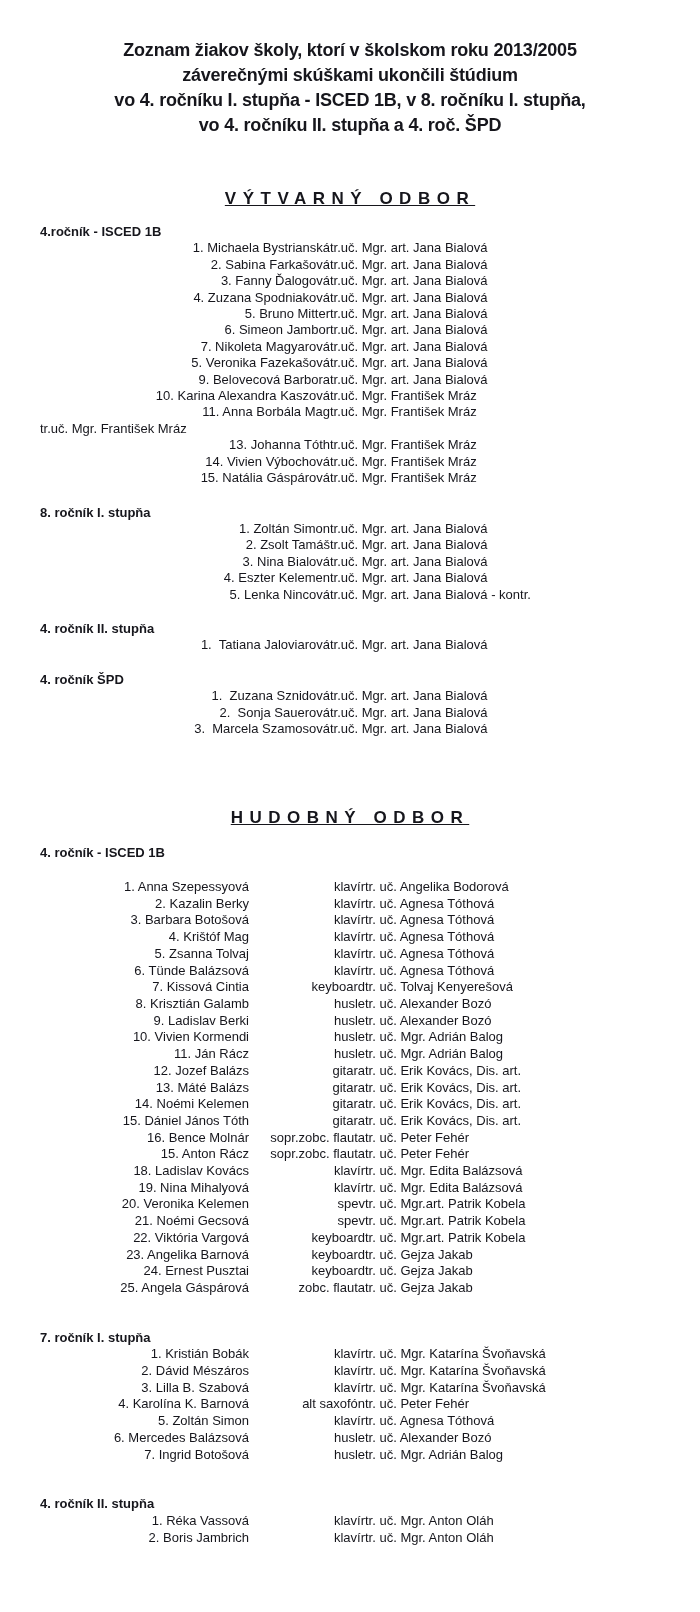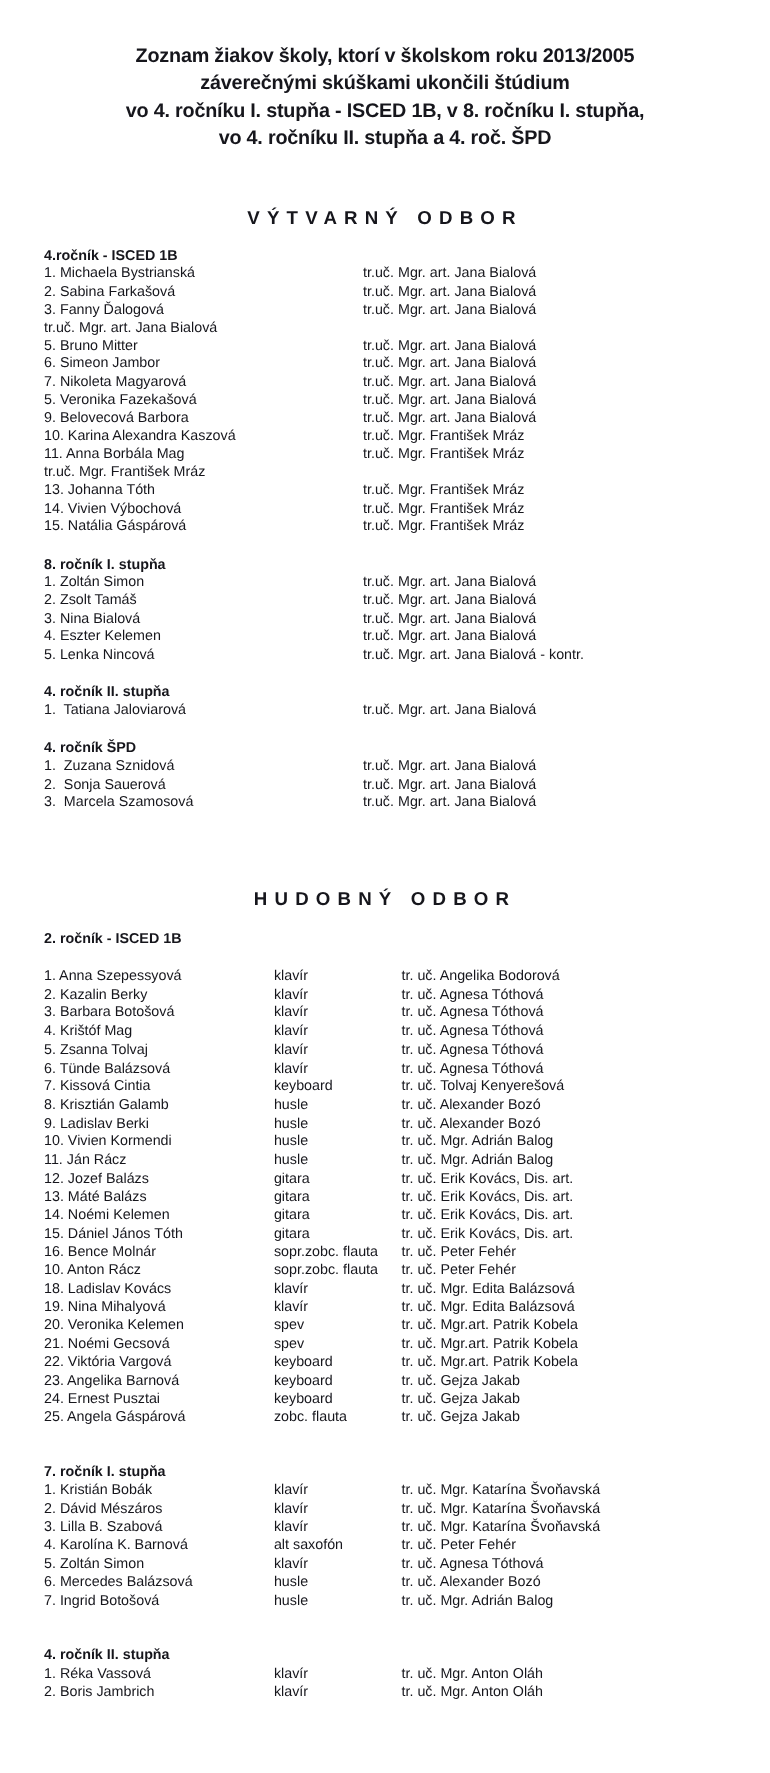--- a/index.html
+++ b/index.html
@@ -20,38 +20,40 @@
     line-height: 25px;
     letter-spacing: -0.2px;
   }
 
   .odbor-heading {
     text-align: center;
     font-weight: bold;
     font-size: 17px;
     line-height: 22px;
     letter-spacing: 6.5px;
+    text-decoration: underline;
   }
   .odbor-heading.art { margin-top: 50px; }
   .odbor-heading.music { margin-top: 70px; }
 
   .groups { margin-top: 14px; }
   .groups.music-groups { margin-top: 16px; }
 
   .group-title {
     font-weight: bold;
     font-size: 13px;
     line-height: 16.4px;
     white-space: pre;
   }
 
   .row {
     display: flex;
     font-size: 13px;
     line-height: 16.4px;
+    text-align: right;
   }
   .row span { white-space: pre; }
 
   
   .art-groups div.group + div.group { margin-top: 18px; }
   .art-groups .name { width: 290px; flex: 0 0 290px; }
 
   
   .music-groups .group-title { line-height: 16.7px; }
   .music-groups .row { line-height: 16.7px; }
@@ -89,20 +91,21 @@
               <span class="name">2. Sabina Farkašová</span>
               <span class="teacher">tr.uč. Mgr. art. Jana Bialová</span>
             </div>
 
             <div class="row">
               <span class="name">3. Fanny Ďalogová</span>
               <span class="teacher">tr.uč. Mgr. art. Jana Bialová</span>
             </div>
 
             <div class="row">
+              <span class="name">4. Zuzana Spodniaková</span>
               <span class="teacher">tr.uč. Mgr. art. Jana Bialová</span>
             </div>
 
             <div class="row">
               <span class="name">5. Bruno Mitter</span>
               <span class="teacher">tr.uč. Mgr. art. Jana Bialová</span>
             </div>
 
             <div class="row">
               <span class="name">6. Simeon Jambor</span>
@@ -217,21 +220,21 @@
             </div>
           </div>
       </div>
     </div>
 
   <div class="odbor-heading music">HUDOBNÝ ODBOR</div>
 
   <div class="groups music-groups">
 
       <div class="group">
-        <div class="group-title">2. ročník - ISCED 1B</div>
+        <div class="group-title">4. ročník - ISCED 1B</div>
         <div class="rows">
 
             <div class="row">
               <span class="name">1. Anna Szepessyová</span>
               <span class="instr">klavír</span>
               <span class="teacher">tr. uč. Angelika Bodorová</span>
             </div>
 
             <div class="row">
               <span class="name">2. Kazalin Berky</span>
@@ -317,21 +320,21 @@
               <span class="teacher">tr. uč. Erik Kovács, Dis. art.</span>
             </div>
 
             <div class="row">
               <span class="name">16. Bence Molnár</span>
               <span class="instr">sopr.zobc. flauta</span>
               <span class="teacher">tr. uč. Peter Fehér</span>
             </div>
 
             <div class="row">
-              <span class="name">10. Anton Rácz</span>
+              <span class="name">15. Anton Rácz</span>
               <span class="instr">sopr.zobc. flauta</span>
               <span class="teacher">tr. uč. Peter Fehér</span>
             </div>
 
             <div class="row">
               <span class="name">18. Ladislav Kovács</span>
               <span class="instr">klavír</span>
               <span class="teacher">tr. uč. Mgr. Edita Balázsová</span>
             </div>
 

